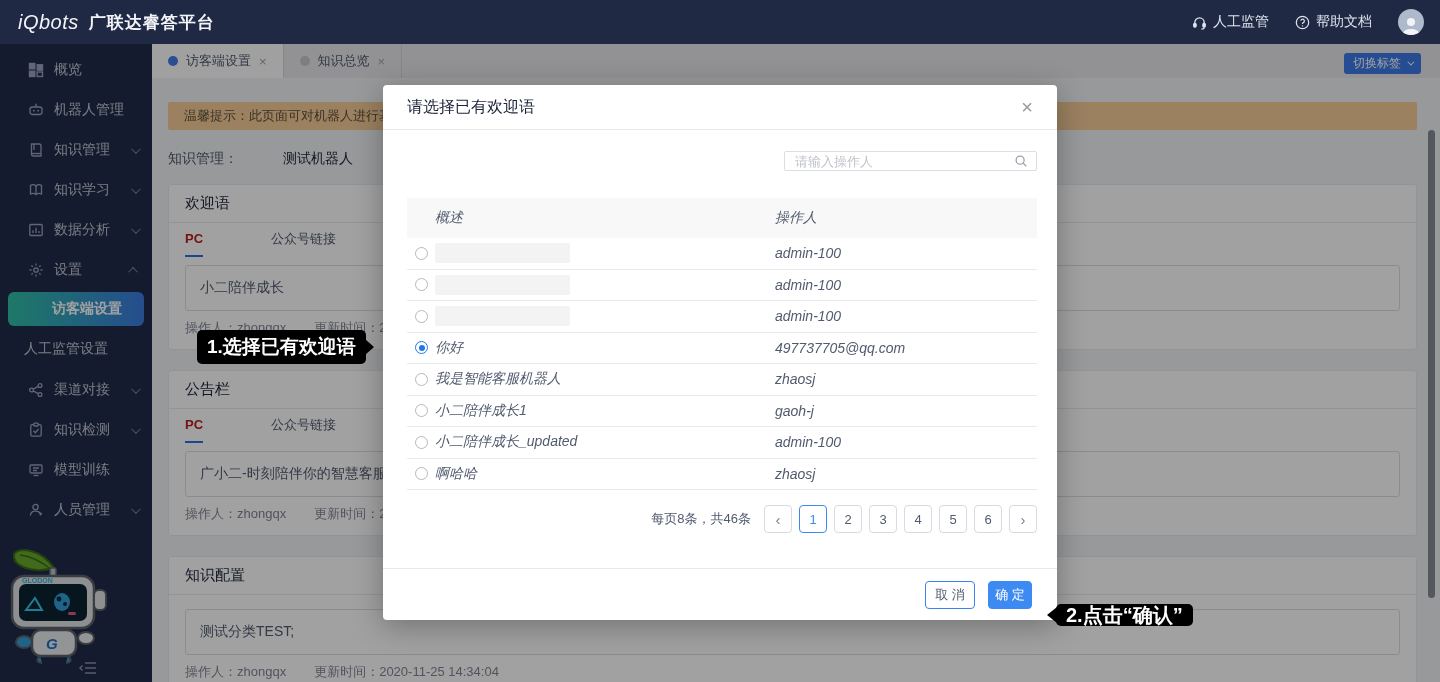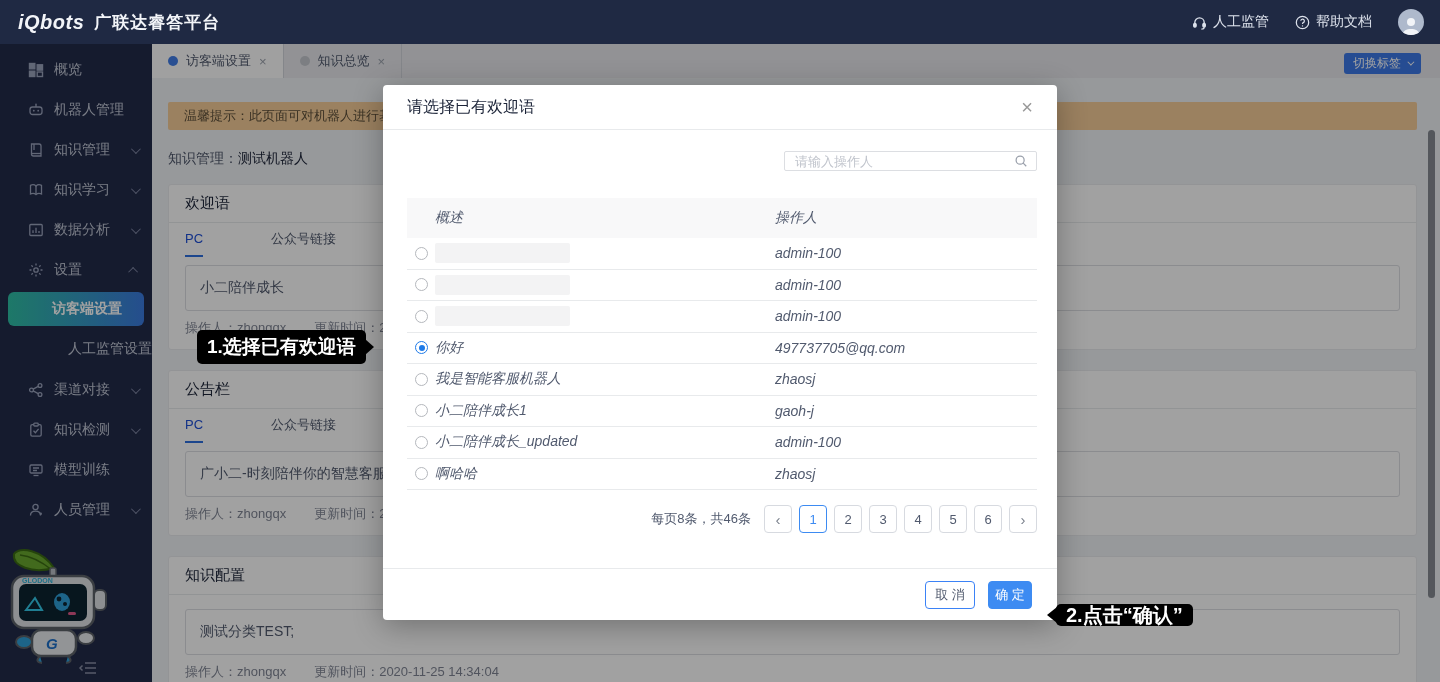--- a/index.html
+++ b/index.html
@@ -3,37 +3,37 @@
 <meta charset="utf-8">
 <style>
   * { margin:0; padding:0; box-sizing:border-box; }
   html,body { width:1440px; height:682px; overflow:hidden; }
   body { font-family:"Liberation Sans","DejaVu Sans",sans-serif; font-size:14px; color:#515a6e; }
   .screen { position:relative; width:1440px; height:682px; background:#f0f2f5; overflow:hidden; }
 
   
   .header { position:absolute; left:0; top:0; width:1440px; height:44px; background:#1f2943; display:flex; align-items:center; justify-content:space-between; z-index:20; }
   .logo-area { display:flex; align-items:center; padding-left:18px; }
-  .logo-iqbots { color:#f2f4f8; font-size:20px; font-weight:bold; font-style:italic; letter-spacing:0.5px; }
+  .logo-iqbots { color:#f2f4f8; font-size:20px; font-weight:normal; font-style:italic; letter-spacing:0.5px; }
   .logo-cn { color:#f2f4f8; font-size:17px; font-weight:bold; margin-left:10px; letter-spacing:1px; }
   .header-right { display:flex; align-items:center; gap:26px; padding-right:16px; }
   .hlink { display:flex; align-items:center; gap:6px; color:#dde2ec; font-size:14px; cursor:pointer; }
   .hlink svg { display:block; }
   .avatar { width:26px; height:26px; border-radius:50%; background:#aeb9cc; display:flex; align-items:flex-end; justify-content:center; overflow:hidden; }
 
   
   .sidebar { position:absolute; left:0; top:44px; width:152px; height:638px; background:#222b4a; z-index:10; }
   .side-menu { list-style:none; padding-top:6px; }
   .side-item { height:40px; display:flex; align-items:center; padding:0 14px 0 28px; color:#c0c6d4; font-size:14px; cursor:pointer; position:relative; }
   .side-item .sicon { width:16px; height:16px; margin-right:10px; color:#9aa3bc; flex:none; }
   .side-item .sicon svg { display:block; }
   .chev { width:7px; height:7px; border-right:1.5px solid #7c84a0; border-bottom:1.5px solid #7c84a0; margin-left:auto; }
   .chev.down { transform:rotate(45deg) translateY(-2px); }
   .chev.up { transform:rotate(-135deg) translateY(-2px); }
-  .side-sub { height:30px; display:flex; align-items:center; padding-left:68px; color:#c0c6d4; font-size:14px; cursor:pointer; }
+  .side-sub { height:30px; display:flex; align-items:center; padding-left:24px; color:#c0c6d4; font-size:14px; cursor:pointer; }
   .side-sub.active { height:34px; margin:2px 8px; padding-left:44px; border-radius:6px; background:linear-gradient(90deg,#2fbfa4,#3b7be0); color:#ffffff; font-weight:bold; }
   .side-sub.plain { height:42px; }
   .mascot { position:absolute; left:2px; bottom:18px; width:112px; height:122px; }
   .fold-icon { position:absolute; left:78px; bottom:6px; width:20px; height:16px; color:#8a90a6; cursor:pointer; }
 
   
   .content { position:absolute; left:152px; top:44px; width:1288px; height:638px; background:#f0f2f5; }
   .tabbar { position:relative; height:34px; background:#e7e8ec; display:flex; align-items:stretch; }
   .tab { display:flex; align-items:center; gap:8px; padding:0 16px; font-size:13px; color:#515a6e; border-right:1px solid #d2d5db; cursor:pointer; }
   .tab.active { background:#fdfdfd; }
@@ -41,28 +41,28 @@
   .tab-dot.blue { background:#417ee7; }
   .tab-dot.gray { background:#c5c8ce; }
   .tab-close { color:#9aa0ab; font-size:13px; }
   .switch-btn { position:absolute; right:19px; top:9px; height:21px; padding:0 9px; background:#3d79e7; border-radius:3px; color:#fff; font-size:12px; display:flex; align-items:center; gap:6px; cursor:pointer; }
   .switch-btn .chev { border-color:#fff; width:5px; height:5px; }
 
   .page { position:relative; padding:24px 23px 0 16px; }
   .banner { height:28px; line-height:28px; background:#f6cd98; border-radius:2px; padding-left:16px; font-size:13px; color:#5d4f3a; }
   .robot-line { margin-top:20px; font-size:14px; height:20px; }
   .robot-line .lab { color:#515a6e; }
-  .robot-line .val { color:#1c2438; }
+  .robot-line .val { color:#1c2438;margin-left:45px; }
 
   .card { margin-top:14px; background:#ffffff; border:1px solid #e9eaee; border-radius:3px; }
   .card + .card { margin-top:20px; }
   .card-title { padding:9px 16px; font-size:15px; color:#1c2438; border-bottom:1px solid #e8eaec; }
   .card-tabs { display:flex; gap:68px; padding:0 16px; height:34px; align-items:center; }
   .ctab { font-size:13px; color:#515a6e; height:34px; line-height:32px; cursor:pointer; }
-  .ctab.active { color:#1d4ed8; border-bottom:2px solid #2d6fe0; font-weight:normal; }
+  .ctab.active { color:#b91c1c; border-bottom:2px solid #2d6fe0; font-weight:bold; }
   .card-box { margin:8px 16px 0 16px; border:1px solid #dcdee2; border-radius:3px; padding:13px 14px; font-size:14px; color:#515a6e; min-height:44px; }
   .card-meta { margin:8px 16px 12px 16px; font-size:13px; color:#808695; display:flex; gap:28px; }
 
   
   .mask { position:absolute; left:0; top:44px; width:1440px; height:638px; background:rgba(0,0,0,0.37); z-index:40; }
   .scroll-thumb { position:absolute; right:5px; top:130px; width:7px; height:468px; background:#54575c; border-radius:4px; z-index:45; }
 
   
   .modal { position:absolute; left:383px; top:85px; width:674px; height:535px; background:#fff; border-radius:4px; box-shadow:0 6px 30px rgba(0,0,0,0.3); z-index:100; }
   .modal-header { height:45px; display:flex; align-items:center; justify-content:space-between; padding:0 24px; border-bottom:1px solid #e8eaec; }

